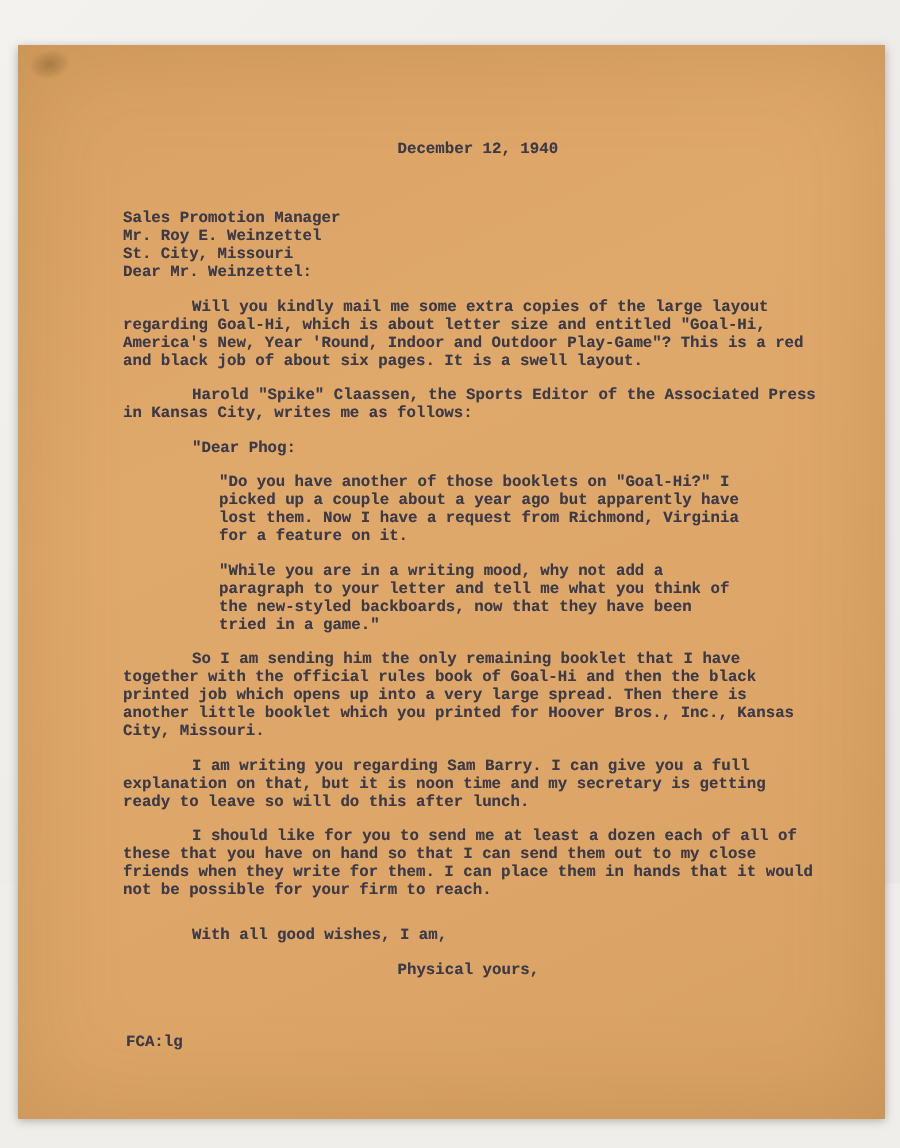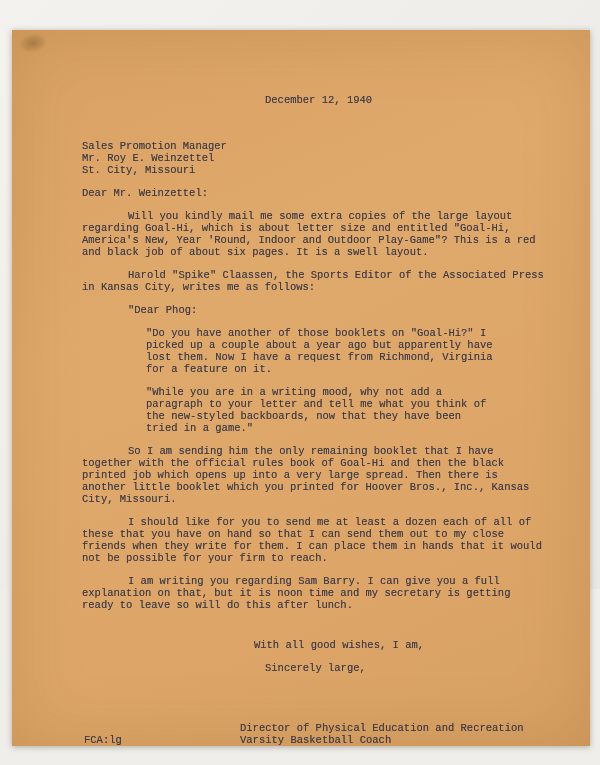--- a/index.html
+++ b/index.html
@@ -9,20 +9,21 @@
     height: 765px;
     background: #efeeea;
     overflow: hidden;
     font-family: "Liberation Mono", "DejaVu Sans Mono", monospace;
   }
   .scan-bg {
     position: relative;
     width: 600px;
     height: 589px;
     background: linear-gradient(135deg, #f3f2ef 0%, #edecE8 60%, #e9e8e4 100%);
+    font-weight: bold;
   }
   .paper {
     position: absolute;
     left: 12px;
     top: 30px;
     width: 578px;
     height: 716px;
     background: linear-gradient(155deg, #d9a263 0%, #e0a96c 35%, #dda668 70%, #d8a164 100%);
     box-shadow: 0 1px 6px rgba(60,45,25,0.35), inset 0 0 70px rgba(130,85,30,0.20);
   }
@@ -45,41 +46,40 @@
     color: #3d3a47;
     text-shadow: 0 0 0.4px rgba(61,58,71,0.55);
     letter-spacing: 0;
   }
   .date-line {
     margin-left: 183px;
     margin-bottom: 34px;
     white-space: nowrap;
   }
   .addr-line { max-width: 466px; }
-  .salutation { margin-top: 11px; }
+  .salutation { }
   .para {
     margin-top: 11px;
     text-indent: 46px;
     max-width: 466px;
   }
   .quote-label {
     margin-top: 11px;
     text-indent: 46px;
     max-width: 466px;
   }
   .quote {
     margin-top: 11px;
     margin-left: 64px;
     max-width: 352px;
     text-indent: 0;
   }
   .closing {
-    margin-top: 28px;
+    margin-top: 18px;
     text-indent: 46px;
-    text-align: center;
   }
   .valediction {
     margin-top: 11px;
     margin-left: 183px;
     white-space: nowrap;
   }
   .sig-row {
     position: relative;
     margin-top: 48px;
   }
@@ -111,29 +111,25 @@
       </div>
 
       <div class="salutation">Dear Mr. Weinzettel:</div>
 
       <div class="para">Will you kindly mail me some extra copies of the large layout regarding Goal-Hi, which is about letter size and entitled "Goal-Hi, America's New, Year 'Round, Indoor and Outdoor Play-Game"?  This is a red and black job of about six pages.  It is a swell layout.</div>
       <div class="para">Harold "Spike" Claassen, the Sports Editor of the Associated Press in Kansas City, writes me as follows:</div>
       <div class="quote-label">"Dear Phog:</div>
       <div class="quote">"Do you have another of those booklets on "Goal-Hi?" I picked up a couple about a year ago but apparently have lost them.  Now I have a request from Richmond, Virginia for a feature on it.</div>
       <div class="quote">"While you are in a writing mood, why not add a paragraph to your letter and tell me what you think of the new-styled backboards, now that they have been tried in a game."</div>
       <div class="para">So I am sending him the only remaining booklet that I have together with the official  rules book of Goal-Hi and then the black printed job which opens up into a very large spread.  Then there is another little booklet which you printed for Hoover Bros., Inc., Kansas City, Missouri.</div>
+      <div class="para">I am writing you regarding Sam Barry.  I can give you a full explanation on that, but it is noon time and my secretary is getting ready to leave so will do this after lunch.</div>
       <div class="para">I should like for you to send me at least a dozen each of all of these that you have on hand so that I can send them out to my close friends when they write for them.  I can place them in hands that it would not be possible for your firm to reach.</div>
-      <div class="para">I am writing you regarding Sam Barry.  I can give you a full explanation on that, but it is noon time and my secretary is getting ready to leave so will do this after lunch.</div>
 
       <div class="closing">With all good wishes, I am,</div>
-      <div class="valediction">Sincerely large,</div>
+      <div class="valediction">Physical yours,</div>
 
       <div class="sig-row">
-        <div class="sig-block">
-          <div class="sig-line">Director of Physical Education and Recreation</div>
-          <div class="sig-line">Varsity Basketball Coach</div>
-        </div>
         <div class="ref-initials">FCA:lg</div>
       </div>
 
     </div>
   </div>
 </div>
 
 </body></html>

